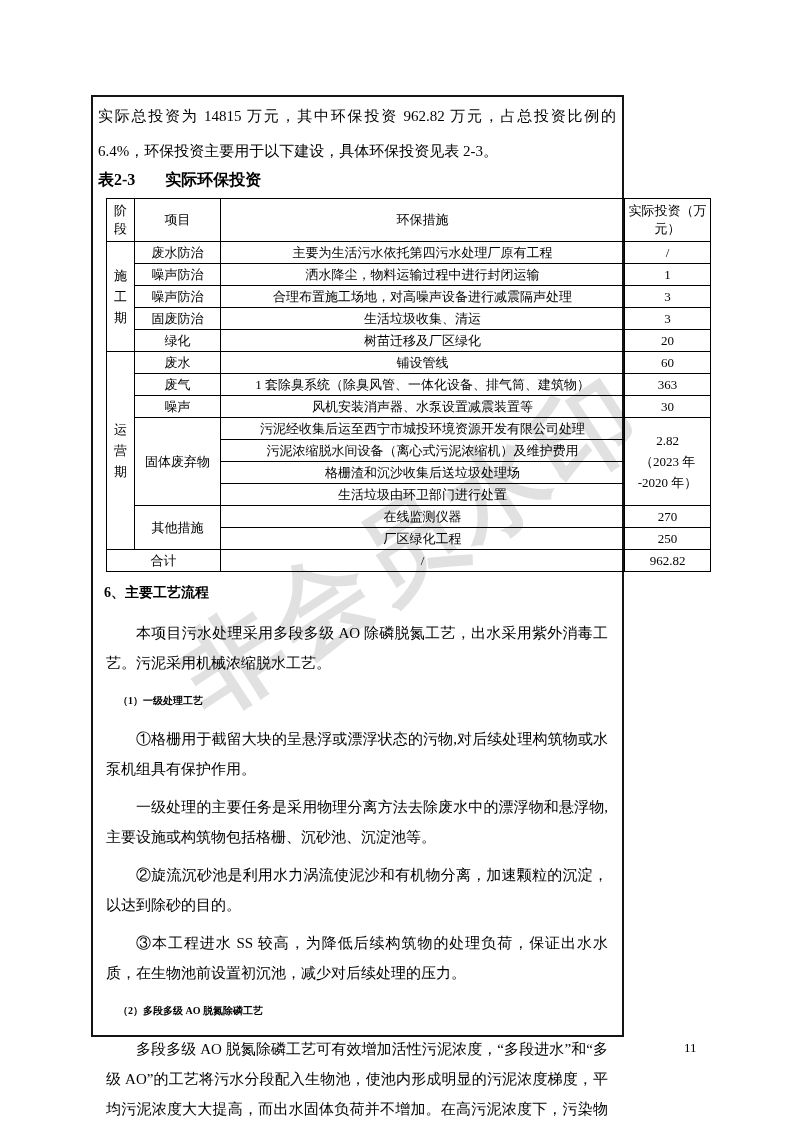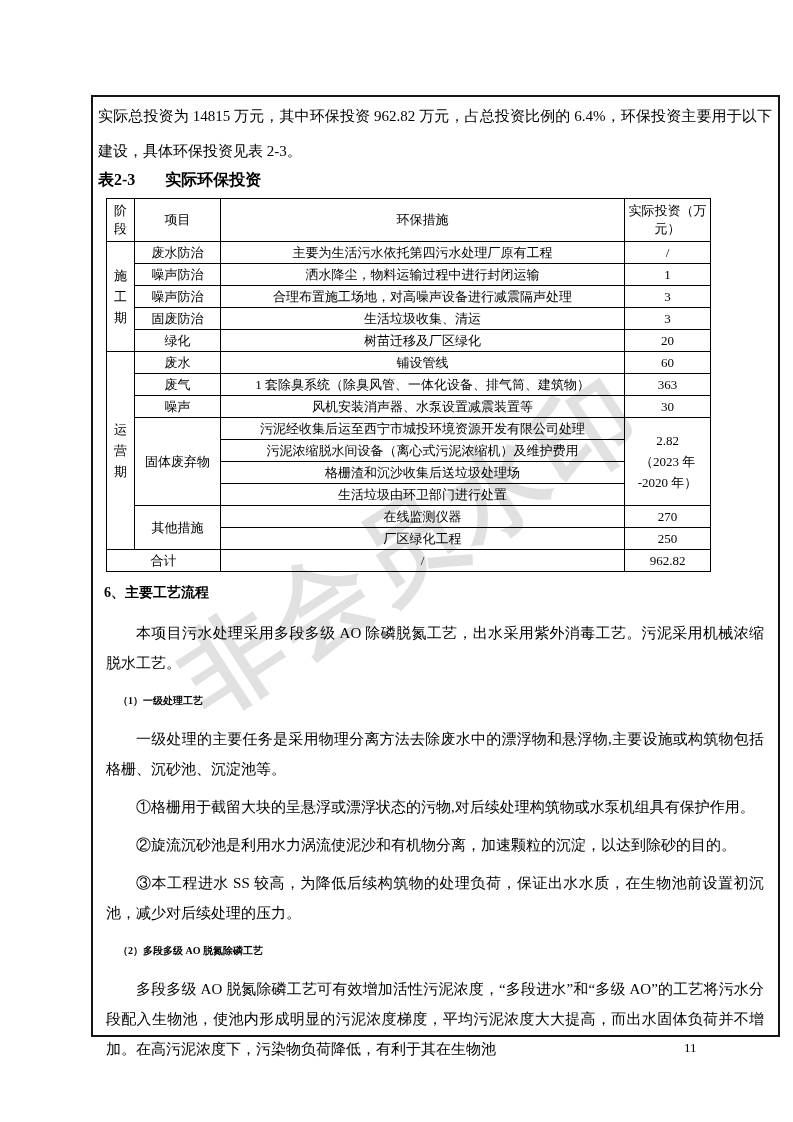--- a/index.html
+++ b/index.html
@@ -13,21 +13,21 @@
   .watermark{
     position:absolute;left:20px;top:480px;width:780px;height:130px;
     text-align:center;font-size:100px;font-weight:700;letter-spacing:5px;
     color:#c9c9c9;opacity:0.55;
     transform:rotate(-33deg);transform-origin:center;
     font-family:"Liberation Sans","DejaVu Sans",sans-serif;
     z-index:0;pointer-events:none;white-space:nowrap;
   }
   
   .content-box{
-    position:absolute;left:91px;top:95px;width:689px;height:942px;
+    position:absolute;left:91px;top:95px;width:533px;height:942px;
     border:2px solid #141414;box-sizing:border-box;
     padding:2px 6px 0 5px;z-index:1;background:transparent;
   }
   .intro{
     margin:0;font-size:15px;line-height:35px;text-align:justify;
   }
   .table-title{
     text-align:left;font-weight:bold;font-size:16px;line-height:20px;
     margin:1px 0 2px 0;
   }
@@ -163,22 +163,22 @@
         <td colspan="2">合计</td>
         <td>/</td>
         <td>962.82</td>
       </tr>
     </tbody>
       </table>
 
     <div class="sec-heading">6、主要工艺流程</div>
     <p class="para">本项目污水处理采用多段多级 AO 除磷脱氮工艺，出水采用紫外消毒工艺。污泥采用机械浓缩脱水工艺。</p>
     <p class="sub-heading">（1）一级处理工艺</p>
+    <p class="para">①格栅用于截留大块的呈悬浮或漂浮状态的污物,对后续处理构筑物或水泵机组具有保护作用。</p>
     <p class="para">一级处理的主要任务是采用物理分离方法去除废水中的漂浮物和悬浮物,主要设施或构筑物包括格栅、沉砂池、沉淀池等。</p>
-    <p class="para">①格栅用于截留大块的呈悬浮或漂浮状态的污物,对后续处理构筑物或水泵机组具有保护作用。</p>
     <p class="para">②旋流沉砂池是利用水力涡流使泥沙和有机物分离，加速颗粒的沉淀，以达到除砂的目的。</p>
     <p class="para">③本工程进水 SS 较高，为降低后续构筑物的处理负荷，保证出水水质，在生物池前设置初沉池，减少对后续处理的压力。</p>
     <p class="sub-heading">（2）多段多级 AO 脱氮除磷工艺</p>
     <p class="para">多段多级 AO 脱氮除磷工艺可有效增加活性污泥浓度，“多段进水”和“多级 AO”的工艺将污水分段配入生物池，使池内形成明显的污泥浓度梯度，平均污泥浓度大大提高，而出水固体负荷并不增加。在高污泥浓度下，污染物负荷降低，有利于其在生物池</p>
 
   </div>
 
   <div class="page-number">11</div>
 
 </div>

